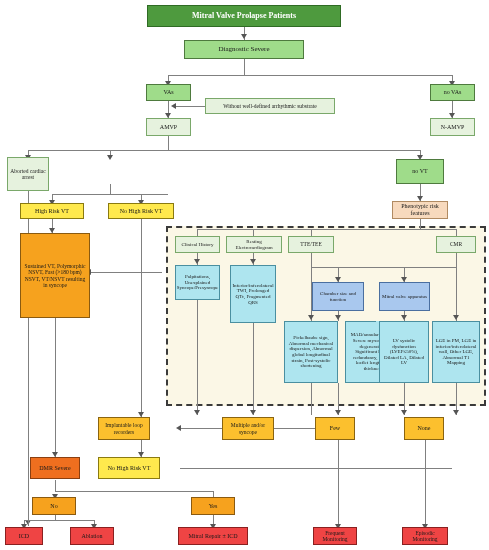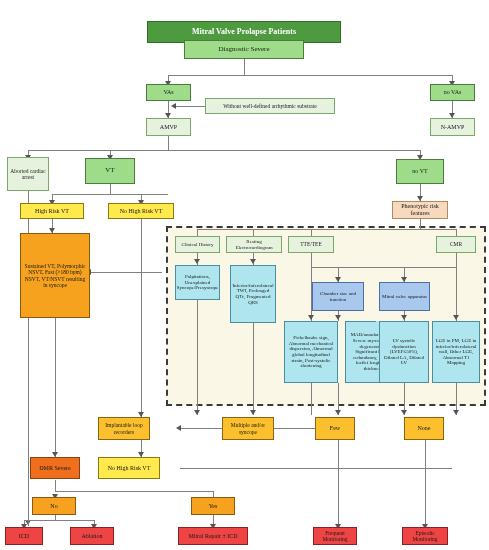--- a/index.html
+++ b/index.html
@@ -46,21 +46,21 @@
   .ln.h{height:1px;}
   .ln.v{width:1px;}
   .arw{position:absolute;width:0;height:0;}
   .arw.down{border-left:3.5px solid transparent;border-right:3.5px solid transparent;border-top:5px solid #555;}
   .arw.left{border-top:3.5px solid transparent;border-bottom:3.5px solid transparent;border-right:5px solid #555;}
 
   .f5{font-size:5px;}
   .f55{font-size:5.5px;}
   .f6{font-size:6px;}
   .f7{font-size:7px;}
-  .f8{font-size:8px;margin-top:16px;}
+  .f8{font-size:8px;}
 </style>
 </head>
 <body>
 
 <div id="chart">
 
   <div class="dashbox" style="left:166px;top:226px;width:320px;height:180px;"></div>
 
   <div class="ln v" style="left:244px;top:27px;height:13px;"></div>
   <div class="arw down" style="left:241px;top:34px;"></div>
@@ -200,21 +200,20 @@
   <div class="node c-green f6" style="left:430px;top:84px;width:45px;height:17px;">no VAs</div>
 
   <div class="node c-palegreen f55" style="left:205px;top:98px;width:130px;height:16px;">Without well-defined arrhythmic substrate</div>
 
   <div class="node c-palegreen f6" style="left:146px;top:118px;width:45px;height:18px;">AMVP</div>
 
   <div class="node c-palegreen f6" style="left:430px;top:118px;width:45px;height:18px;">N-AMVP</div>
 
   <div class="node c-palegreen f55" style="left:7px;top:157px;width:42px;height:34px;">Aborted cardiac arrest</div>
 
-  <div class="node c-green f7" style="left:85px;top:158px;width:50px;height:26px;">VT</div>
 
   <div class="node c-green f6" style="left:396px;top:159px;width:48px;height:25px;">no VT</div>
 
   <div class="node c-yellow f6" style="left:20px;top:203px;width:64px;height:16px;">High Risk VT</div>
 
   <div class="node c-yellow f6" style="left:108px;top:203px;width:66px;height:16px;">No High Risk VT</div>
 
   <div class="node c-orange f55" style="left:20px;top:233px;width:70px;height:85px;">Sustained VT, Polymorphic NSVT, Fast (&gt;180 bpm) NSVT, VT/NSVT resulting in syncope</div>
 
   <div class="node c-peach f6" style="left:392px;top:201px;width:56px;height:18px;">Phenotypic risk features</div>

